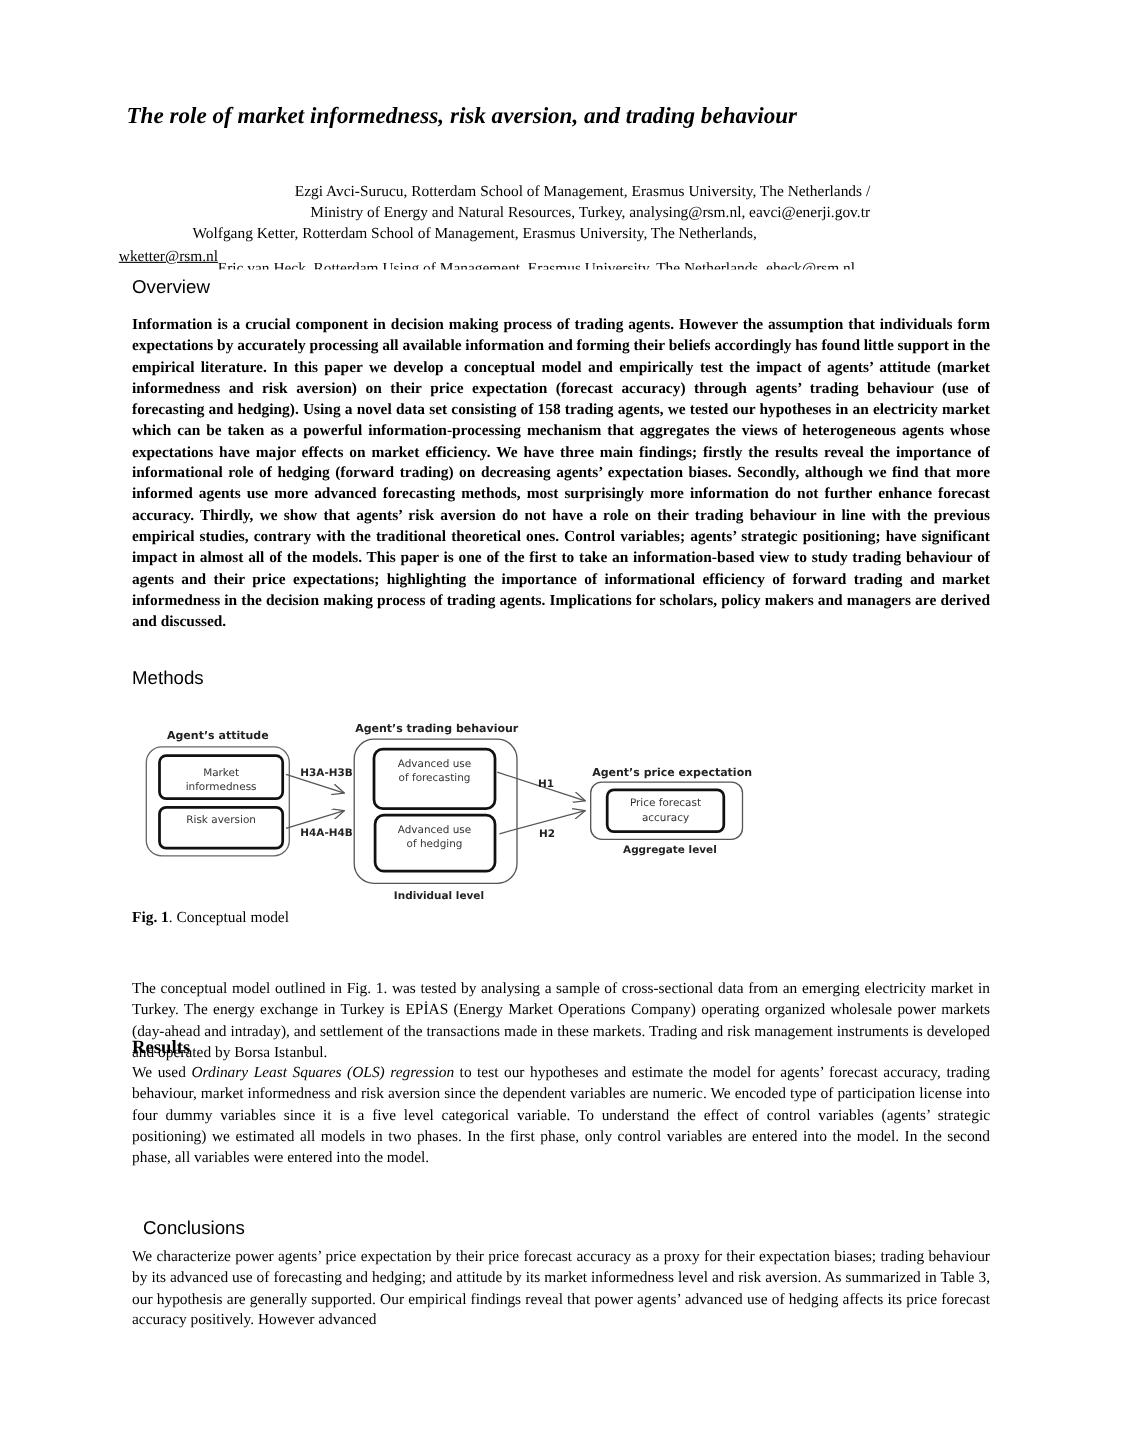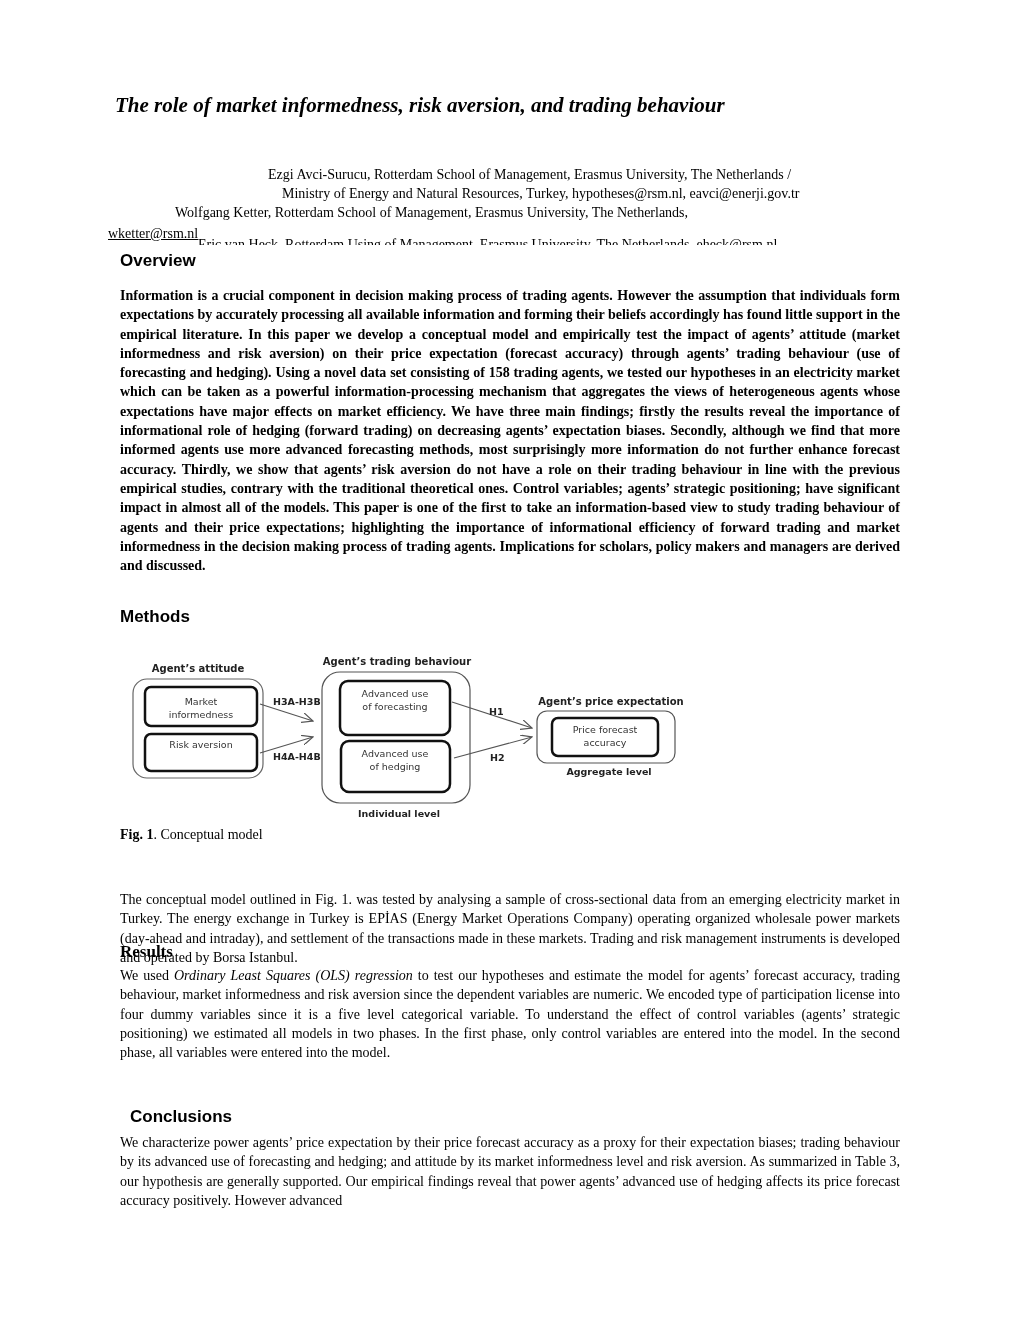--- a/index.html
+++ b/index.html
@@ -1,37 +1,37 @@
 <!DOCTYPE html>
 <html><head>
 <meta charset="utf-8">
 <style>
   html, body { margin: 0; padding: 0; background: #ffffff; }
   body { width: 1020px; height: 1320px; position: relative; overflow: hidden; color: #000; }
   .abs { position: absolute; }
   .title { left: 115px; top: 93px; width: 820px; font-family: "Liberation Serif", serif; font-weight: bold; font-style: italic; font-size: 21px; line-height: 25px; }
   .author { font-family: "Liberation Serif", serif; font-size: 14px; line-height: 19px; white-space: nowrap; }
   .clipline { left: 198px; top: 237px; height: 8px; overflow: hidden; width: 710px; }
-  .h2 { font-family: "Liberation Sans", sans-serif; font-weight: bold; font-size: 17px; line-height: 20px; left: 120px; }
+  .h2 { font-family: "Liberation Sans", sans-serif; font-weight: normal; font-size: 17px; line-height: 20px; left: 120px; }
   .h2serif { font-family: "Liberation Serif", serif; font-weight: bold; font-size: 17px; left: 120px; }
   .para { left: 120px; width: 780px; font-family: "Liberation Serif", serif; font-size: 14px; line-height: 19.3px; text-align: justify; }
   .para p { margin: 0; }
   .it { font-style: italic; }
   .diagram { left: 125px; top: 650px; width: 570px; height: 175px; }
   .diagram text { font-family: "DejaVu Sans", sans-serif; }
 </style>
 </head>
 <body>
 
 <div class="abs title">
   <div>The role of market informedness, risk aversion, and trading behaviour</div>
 </div>
 
 <div class="abs author" style="left:268px; top:165px;">Ezgi Avci-Surucu, Rotterdam School of Management, Erasmus University, The Netherlands /</div>
-<div class="abs author" style="left:282px; top:184px;">Ministry of Energy and Natural Resources, Turkey, hypotheses@rsm.nl, eavci@enerji.gov.tr</div>
+<div class="abs author" style="left:282px; top:184px;">Ministry of Energy and Natural Resources, Turkey, analysing@rsm.nl, eavci@enerji.gov.tr</div>
 <div class="abs author" style="left:175px; top:203px;">Wolfgang Ketter, Rotterdam School of Management, Erasmus University, The Netherlands,</div>
 <div class="abs author" style="left:108px; top:224px;text-decoration:underline;">wketter@rsm.nl</div>
 <div class="abs clipline">
   <div class="author" style="position:relative; top:-2px;">Eric van Heck, Rotterdam Using of Management, Erasmus University, The Netherlands, eheck@rsm.nl</div>
 </div>
 
 <div class="abs h2" style="top:251px;">Overview</div>
 <div class="abs para" style="top:286px;font-weight:bold;">
   <p>Information is a crucial component in decision making process of trading agents. However the assumption that individuals form expectations by accurately processing all available information and forming their beliefs accordingly has found little support in the empirical literature. In this paper we develop a conceptual model and empirically test the impact of agents’ attitude (market informedness and risk aversion) on their price expectation (forecast accuracy) through agents’ trading behaviour (use of forecasting and hedging). Using a novel data set consisting of 158 trading agents, we tested our hypotheses in an electricity market which can be taken as a powerful information-processing mechanism that aggregates the views of heterogeneous agents whose expectations have major effects on market efficiency.  We have three main findings; firstly the results reveal the importance of informational role of hedging (forward trading) on decreasing agents’ expectation biases. Secondly, although we find that more informed agents use more advanced forecasting methods, most surprisingly more information do not further enhance forecast accuracy. Thirdly, we show that agents’ risk aversion do not have a role on their trading behaviour in line with the previous empirical studies, contrary with the traditional theoretical ones. Control variables; agents’ strategic positioning; have significant impact in almost all of the models. This paper is one of the first to take an information-based view to study trading behaviour of agents and their price expectations; highlighting the importance of informational efficiency of forward trading and market informedness in the decision making process of trading agents. Implications for scholars, policy makers and managers are derived and discussed.</p>
 </div>

